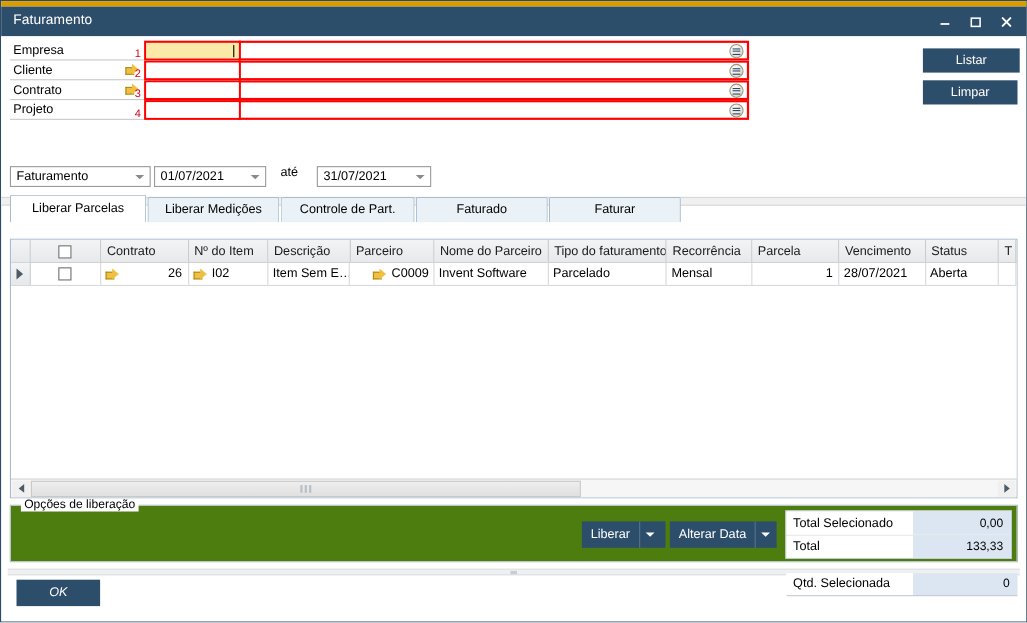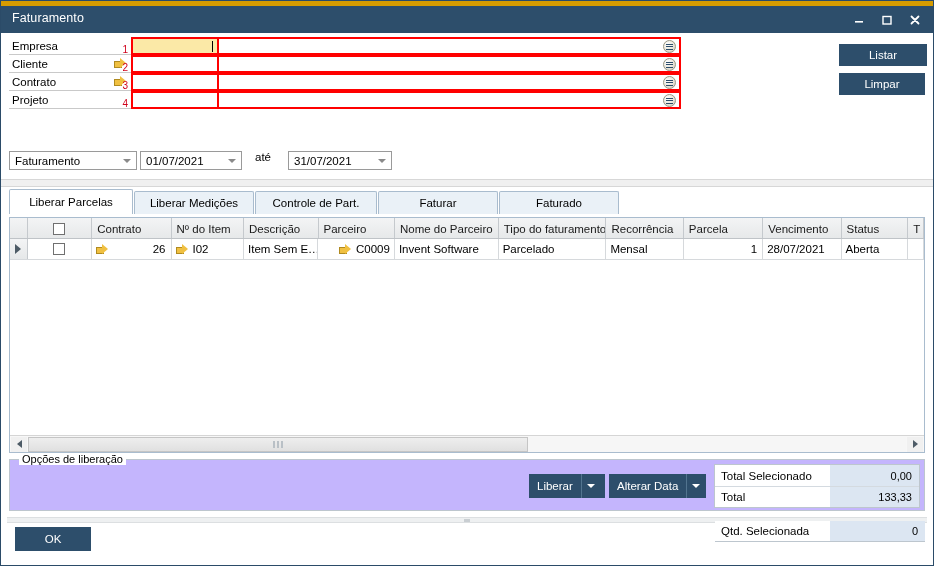--- a/index.html
+++ b/index.html
@@ -150,21 +150,21 @@
   }
 
   
   .form-divider {
     position: absolute; left: 0; top: 178px; width: 932px; height: 8px;
     background: #f0f0f0; border-top: 1px solid #d7d7d7; border-bottom: 1px solid #d7d7d7;
   }
 
   
   .tabstrip {
-    position: absolute; left: 8px; top: 188px; height: 25px;
+    position: absolute; left: 8px; top: 176px; height: 25px;
     display: flex; align-items: flex-end;
   }
   .tab {
     height: 23px; margin-right: 1px;
     border: 1px solid #a9bcce; border-bottom: none;
     background: #eaf1f7;
     display: flex; align-items: center; justify-content: center;
     font-size: 11.5px; color: #000; cursor: default;
     border-radius: 2px 2px 0 0;
   }
@@ -276,21 +276,21 @@
     cursor: default;
   }
   .grip { display:flex; gap:2px; }
   .grip i { width:2px;height:7px;background:#b9c0c6;display:block; }
 
   
   .optgroup {
     position: absolute; left: 8px; top: 458px;
     width: 916px; height: 52px;
     border: 1px solid #bdc6ce;
-    background: #c4b5fd;
+    background: #4d7c0f;
   }
   .optgroup-title {
     position: absolute; left: 9px; top: -7px;
     background: #ffffff; padding: 0 3px;
     font-size: 11px; color: #000;
   }
   .btn-split {
     position: absolute;
     background: #2d4e6b; color: #fff;
     font-size: 11.5px; height: 24px;
@@ -475,24 +475,24 @@
     <div class="tab active" style="width:124px;">
       <span>Liberar Parcelas</span>
     </div>
     <div class="tab" style="width:120px;">
       <span>Liberar Medições</span>
     </div>
     <div class="tab" style="width:122px;">
       <span>Controle de Part.</span>
     </div>
     <div class="tab" style="width:120px;">
+      <span>Faturado</span>
+    </div>
+    <div class="tab" style="width:120px;">
       <span>Faturar</span>
-    </div>
-    <div class="tab" style="width:120px;">
-      <span>Faturado</span>
     </div>
   </div>
 
   <div class="gridwrap">
 
     <div class="grid-head">
       <div class="gh-cell indicator"></div>
       <div class="gh-cell chk" style="width:66px;">
         <span class="cbx"></span>
       </div>
@@ -583,20 +583,20 @@
         <div class="tot-lbl">Total</div>
         <div class="tot-val">133,33</div>
       </div>
     </div>
   </div>
 
   <div class="footsep">
     <span class="dot"></span>
   </div>
 
-  <div class="btn-primary" style="left:14px; top:526px; width:76px; height:24px;">OK</div>
+  <div class="btn-primary" style="left:14px; top:526px; width:76px; height:24px;font-style:italic;">OK</div>
 
   <div class="qtd-box">
     <div class="tot-lbl" style="width:115px;">Qtd. Selecionada</div>
     <div class="tot-val">0</div>
   </div>
 
 </div>
 
 </body></html>

